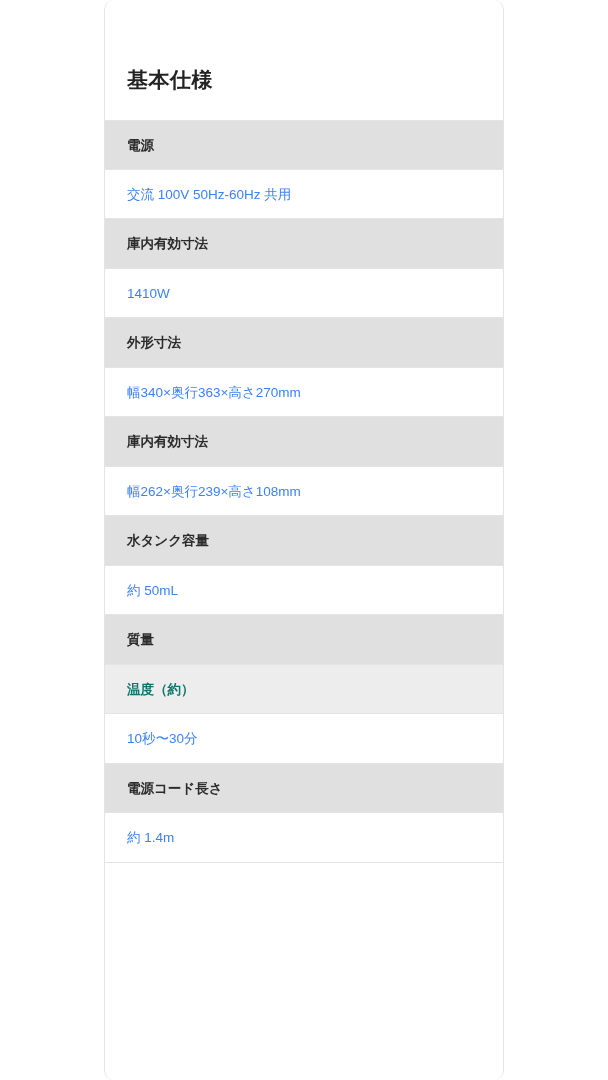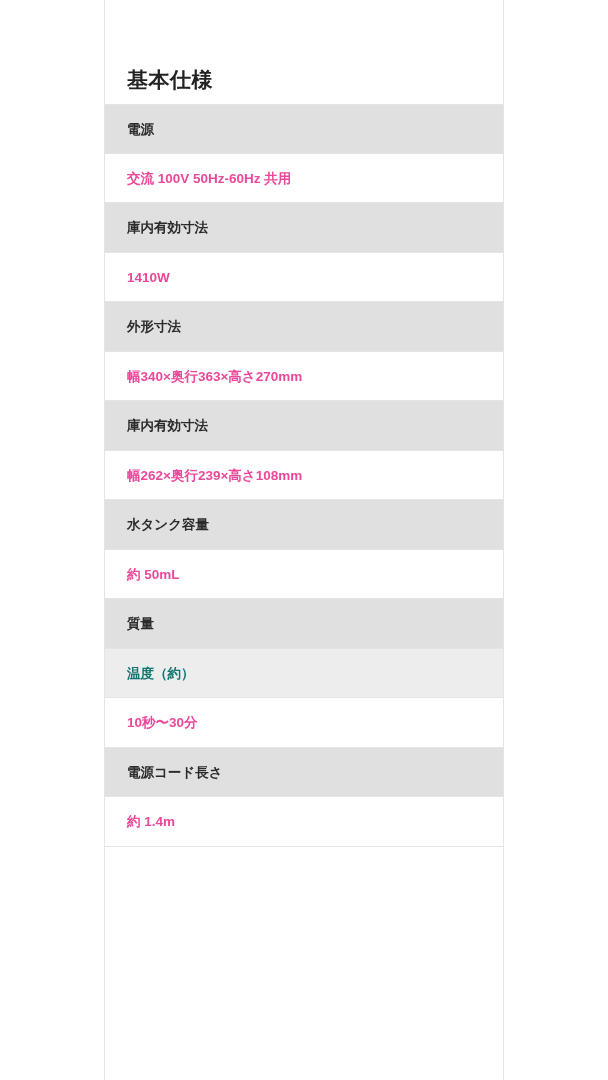--- a/index.html
+++ b/index.html
@@ -23,31 +23,32 @@
   }
   .content {
     position: absolute;
     left: 104px;
     top: 0;
     width: 400px;
     border-left: 1px solid #e4e4e4;
     border-right: 1px solid #e4e4e4;
     height: 1080px;
     box-sizing: border-box;
+    border-radius: 10px;
   }
   .section-title {
     margin: 0;
     padding: 66px 0 0 22px;
     font-size: 21px;
     font-weight: bold;
     color: #222222;
     letter-spacing: 0.5px;
   }
   .spec-table {
-    margin-top: 10px;
+    margin-top: 26px;
     width: 100%;
     border-collapse: collapse;
     table-layout: fixed;
   }
   .spec-table tr {
     display: block;
   }
   .spec-table td {
     display: block;
     box-sizing: border-box;
@@ -66,22 +67,22 @@
     font-weight: bold;
     color: #2b2b2b;
   }
   .row-subhead td {
     background: #ededed;
     font-weight: bold;
     color: #0f766e;
   }
   .row-value td {
     background: #ffffff;
-    font-weight: bold;
-    color: #ec4899;
+    font-weight: normal;
+    color: #3b82f6;
   }
   .spec-table tr + tr td {
     border-top: none;
   }
 </style>
 </head>
 <body>
 
 <div class="page">
   <div class="content">

